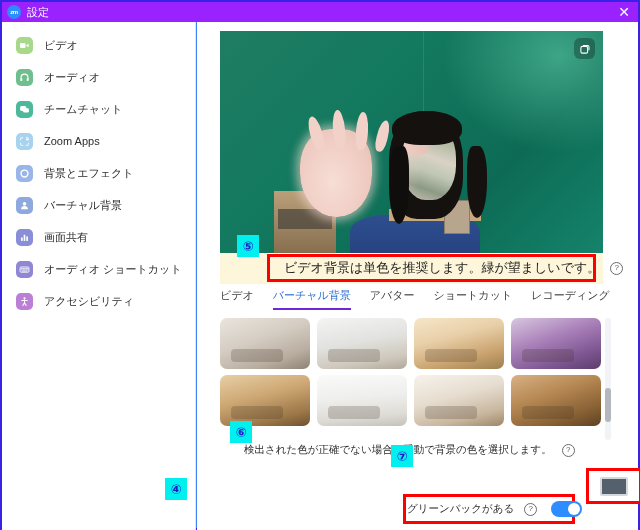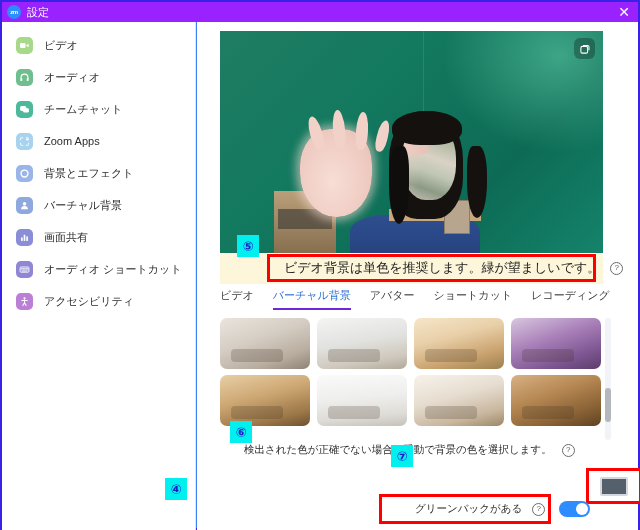--- a/index.html
+++ b/index.html
@@ -200,23 +200,23 @@
     border:3px solid #ff0000;box-sizing:border-box;background:#ffffff;
     display:flex;align-items:center;justify-content:center;
   }
   .swatch{
     width:28px;height:19px;background:#54606b;
     border:2px solid #d5d8dc;box-sizing:border-box;border-radius:2px;
     cursor:pointer;
   }
   
   .toggle-box{
-    position:absolute;left:182px;top:472px;width:172px;height:30px;
+    position:absolute;left:206px;top:472px;width:172px;height:30px;
     border:3px solid #ff0000;box-sizing:border-box;background:#ffffff;
-    display:flex;align-items:center;padding-left:33px;
+    display:flex;align-items:center;padding-left:1px;
   }
   .toggle-label{font-size:10.5px;color:#2b2b2b;white-space:nowrap;}
   .switch{
     width:31px;height:16px;border-radius:8px;background:#2d8cff;
     position:relative;margin-left:14px;cursor:pointer;flex:0 0 auto;
   }
   .switch:after{
     content:"";position:absolute;right:2px;top:2px;width:12px;height:12px;
     border-radius:50%;background:#ffffff;
   }

